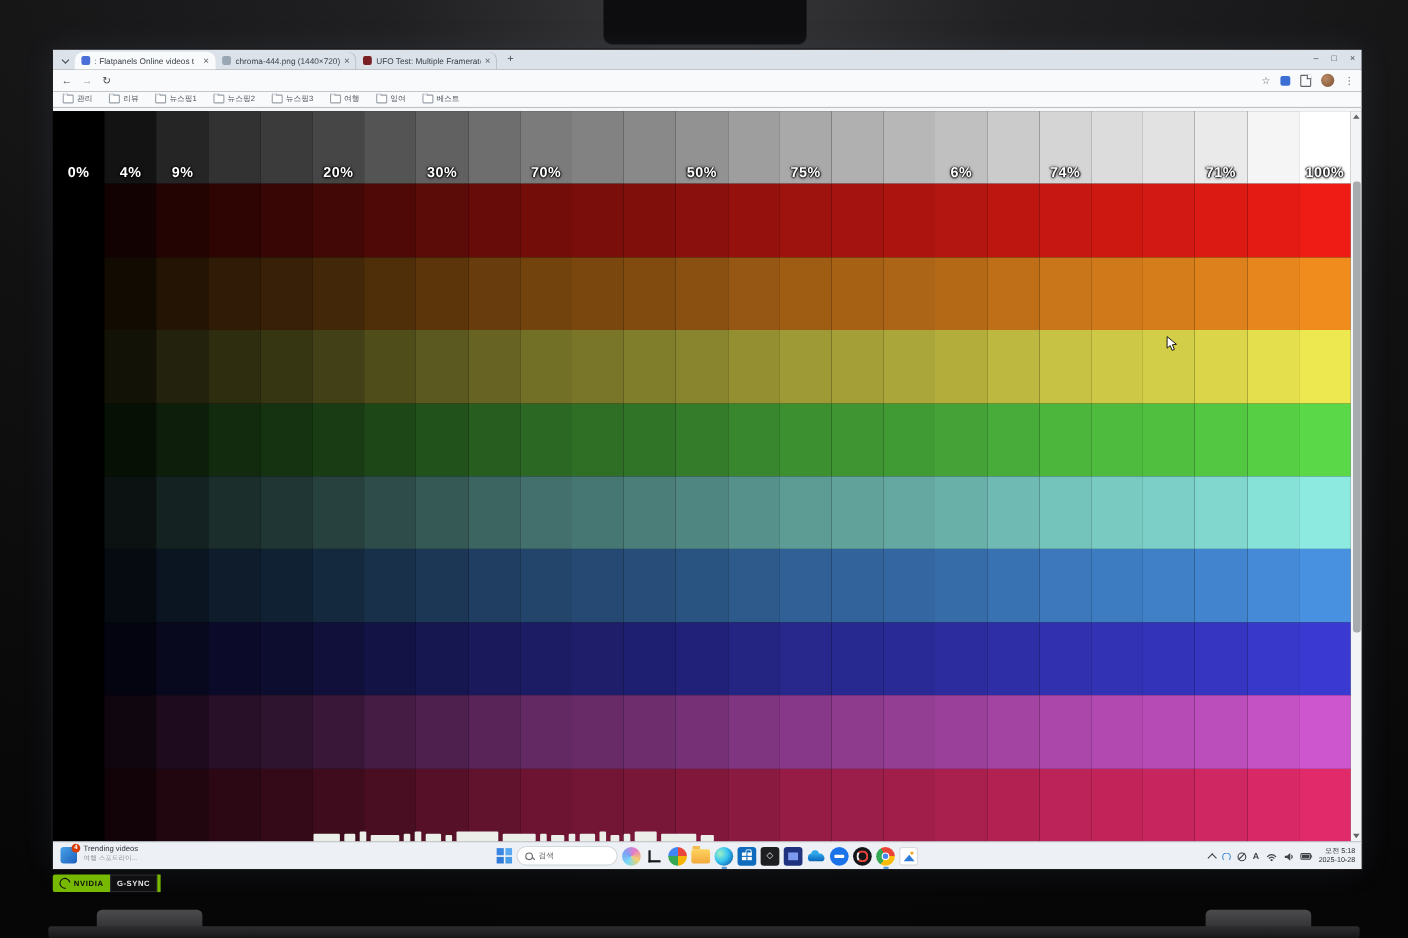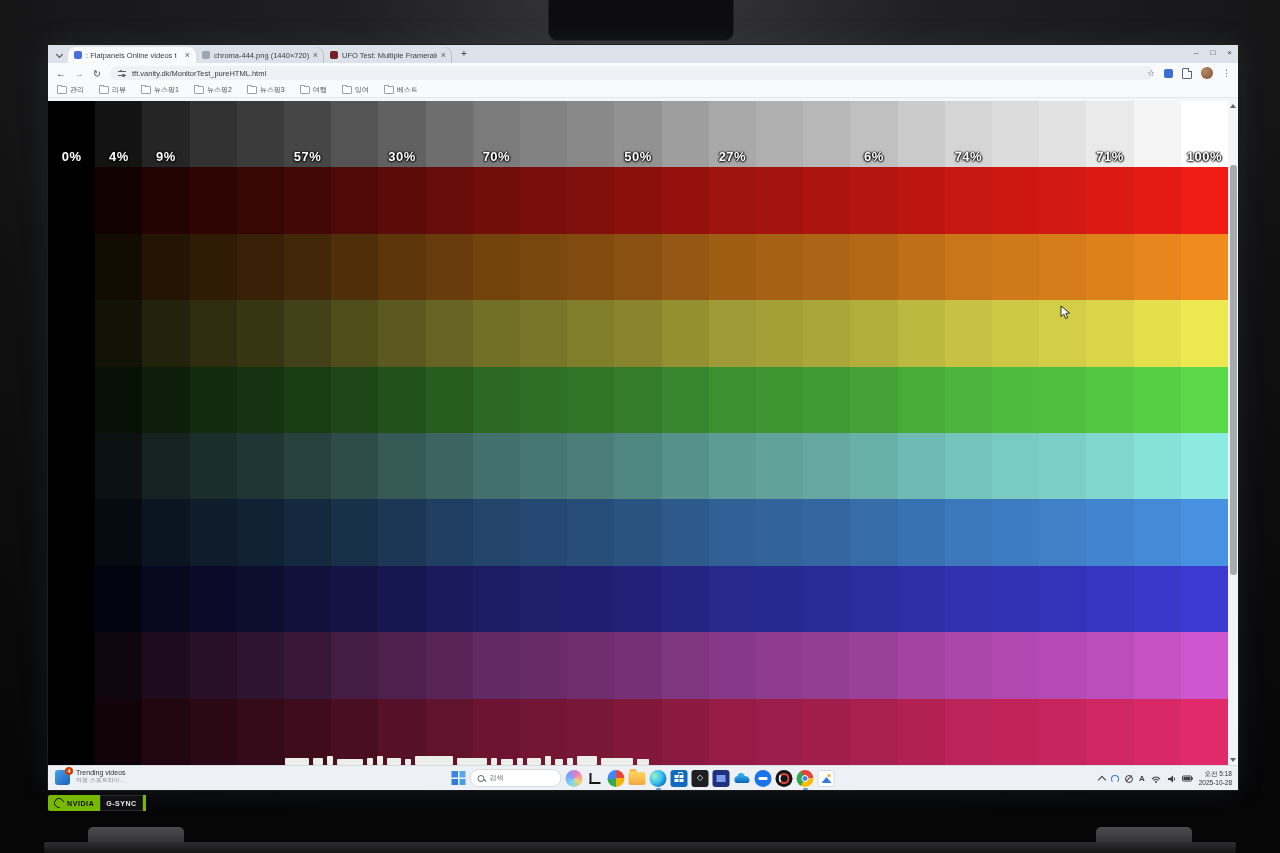--- a/index.html
+++ b/index.html
@@ -174,24 +174,20 @@
       <span>×</span>
     </div>
   </div>
 
   <div class="toolbar">
     <div class="navbtns">
       <span class="navbtn">←</span>
       <span class="navbtn fwd">→</span>
       <span class="navbtn">↻</span>
     </div>
-    <div class="urlpill">
-      <span class="tuneicon"></span>
-      <span class="urltext">tft.vanity.dk/MonitorTest_pureHTML.html</span>
-    </div>
     <div class="tb-right">
       <span class="star">☆</span>
       <span class="extblue"></span>
       <span class="dogear"></span>
       <span class="avatar"></span>
       <span class="dots">⋮</span>
     </div>
   </div>
 
   <div class="bookbar">
@@ -500,25 +496,25 @@
           <div class="gcell" style="background: rgb(199, 37, 93);"></div>
           <div class="gcell" style="background: rgb(207, 39, 97);"></div>
           <div class="gcell" style="background: rgb(216, 40, 101);"></div>
           <div class="gcell" style="background: rgb(225, 42, 105);"></div>
         </div>
       </div>
     <div class="plabels">
         <span class="plabel" style="left: 2%;">0%</span>
         <span class="plabel" style="left: 6%;">4%</span>
         <span class="plabel" style="left: 10%;">9%</span>
-        <span class="plabel" style="left: 22%;">57%</span>
+        <span class="plabel" style="left: 22%;">20%</span>
         <span class="plabel" style="left: 30%;">30%</span>
         <span class="plabel" style="left: 38%;">70%</span>
         <span class="plabel" style="left: 50%;">50%</span>
-        <span class="plabel" style="left: 58%;">27%</span>
+        <span class="plabel" style="left: 58%;">75%</span>
         <span class="plabel" style="left: 70%;">6%</span>
         <span class="plabel" style="left: 78%;">74%</span>
         <span class="plabel" style="left: 90%;">71%</span>
         <span class="plabel" style="left: 98%;">100%</span>
       </div>
     <div class="fragments">
         <span class="frag" style="width: 24px;"></span>
         <span class="frag" style="width: 10px;"></span>
         <span class="frag" style="width: 6px;"></span>
         <span class="frag" style="width: 26px;"></span>

